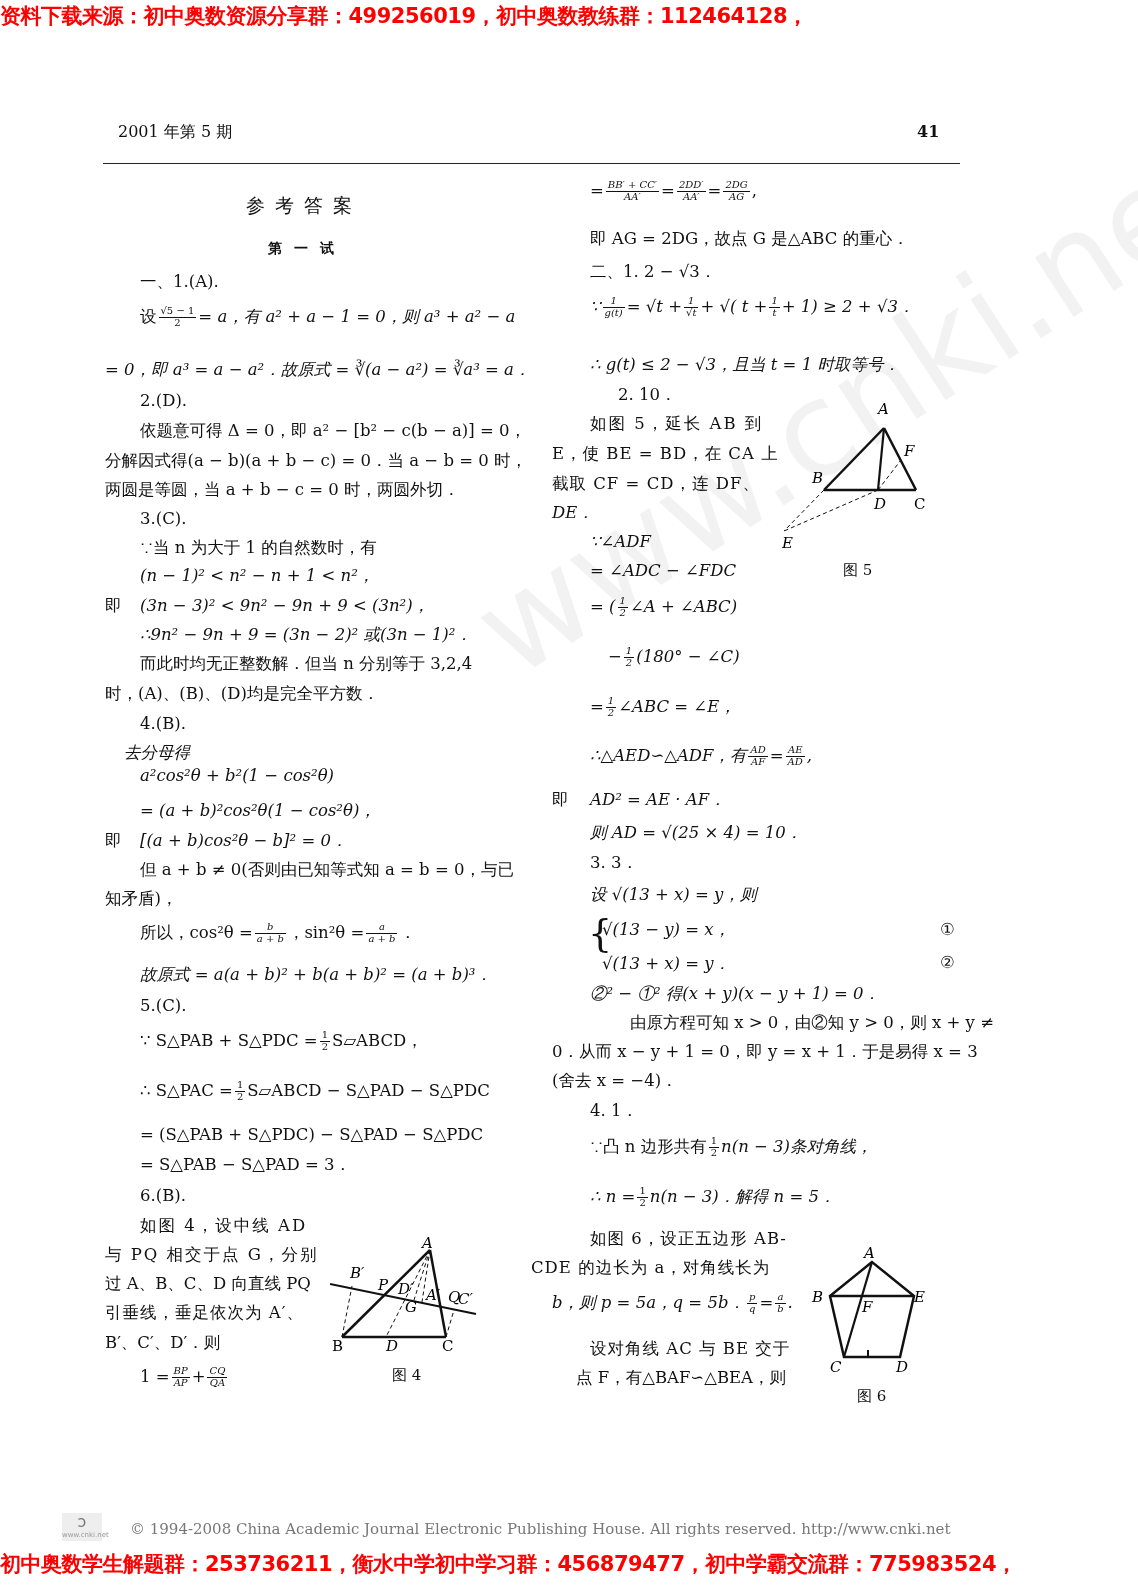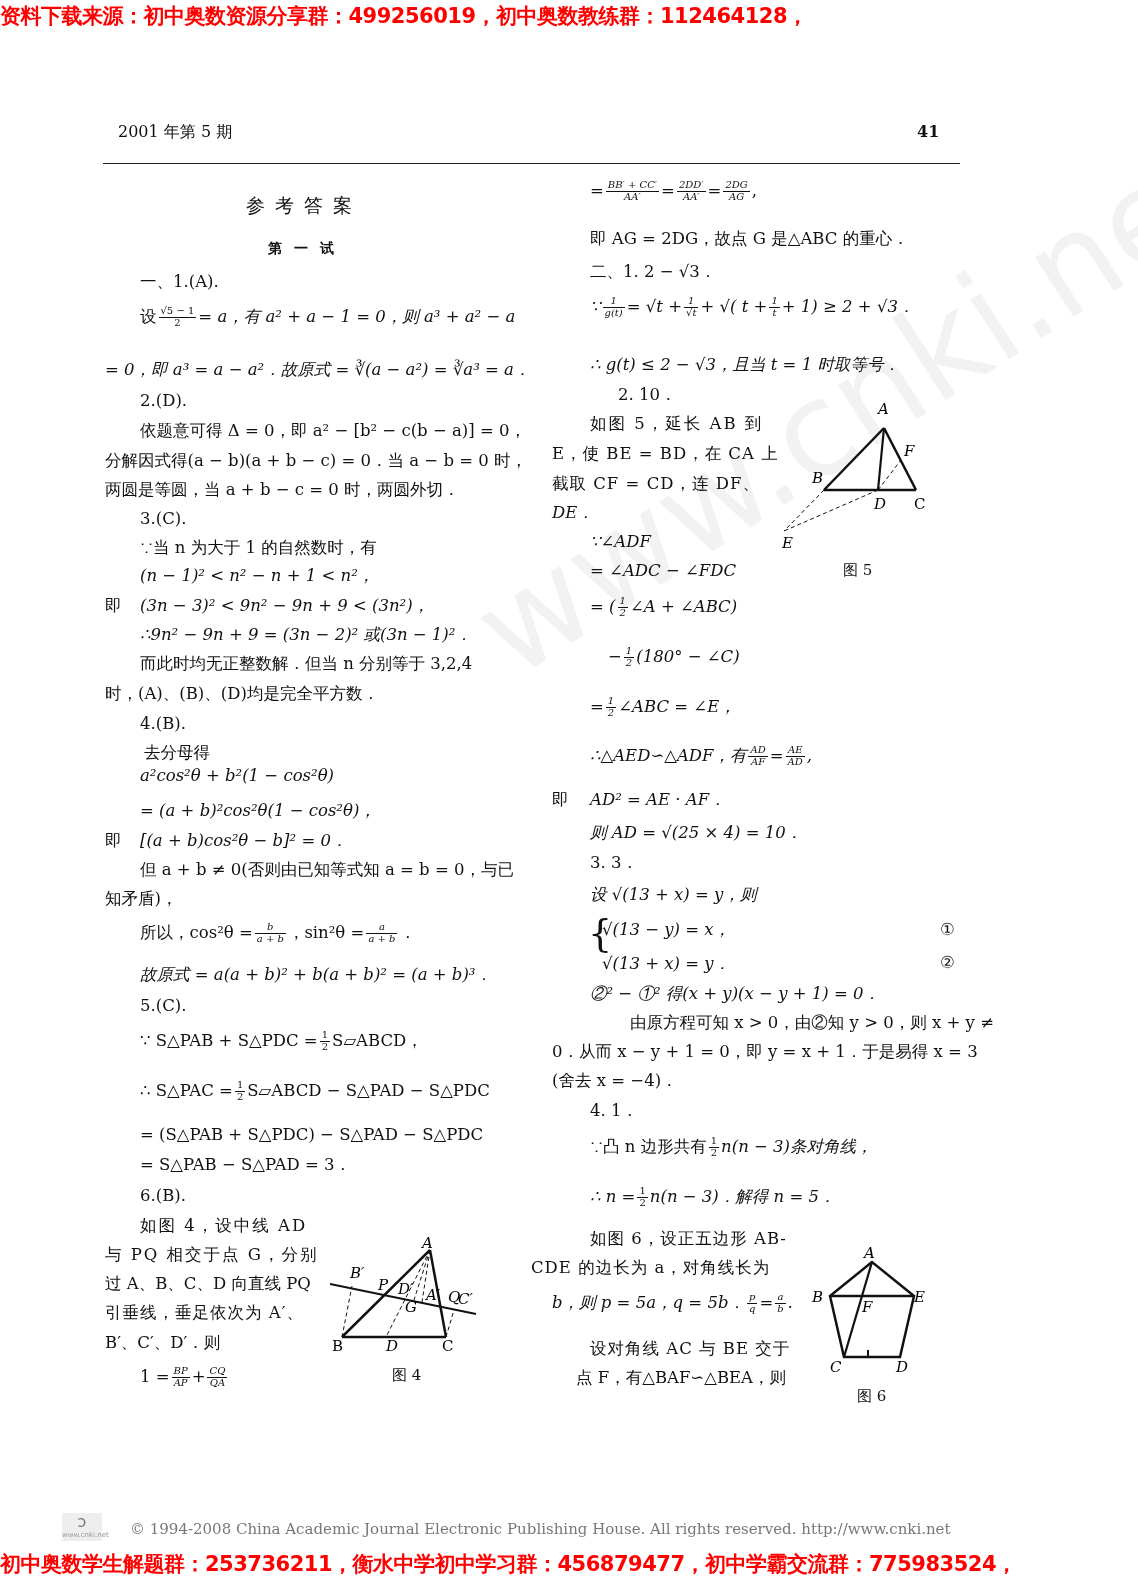--- a/index.html
+++ b/index.html
@@ -55,21 +55,21 @@
 <div class="line" style="left:140px; top:510px;">3.(C).</div>
 <div class="line" style="left:140px; top:539px;">∵当 n 为大于 1 的自然数时，有</div>
 <div class="line i" style="left:140px; top:567px;">(n − 1)² &lt; n² − n + 1 &lt; n²，</div>
 <div class="line" style="left:105px; top:597px;">即</div>
 <div class="line i" style="left:140px; top:597px;">(3n − 3)² &lt; 9n² − 9n + 9 &lt; (3n²)，</div>
 <div class="line i" style="left:140px; top:626px;">∴9n² − 9n + 9 = (3n − 2)² 或(3n − 1)²．</div>
 <div class="line" style="left:140px; top:655px;">而此时均无正整数解．但当 n 分别等于 3,2,4</div>
 <div class="line" style="left:105px; top:685px;">时，(A)、(B)、(D)均是完全平方数．</div>
 
 <div class="line" style="left:140px; top:715px;">4.(B).</div>
-<div class="line" style="left:144px; top:744px;">去分母得</div>
+<div class="line" style="left:124px; top:744px;font-style:italic;">去分母得</div>
 <div class="line i" style="left:140px; top:767px;">a²cos²θ + b²(1 − cos²θ)</div>
 <div class="line i" style="left:140px; top:802px;">= (a + b)²cos²θ(1 − cos²θ)，</div>
 <div class="line" style="left:105px; top:832px;">即</div>
 <div class="line i" style="left:140px; top:832px;">[(a + b)cos²θ − b]² = 0．</div>
 <div class="line" style="left:140px; top:861px;">但 a + b ≠ 0(否则由已知等式知 a = b = 0，与已</div>
 <div class="line" style="left:105px; top:890px;">知矛盾)，</div>
 <div class="line" style="left:140px; top:922px;">
   <span>所以，cos²θ =</span><span class="frac i"><span>b</span><span>a + b</span></span><span>，sin²θ =</span><span class="frac i"><span>a</span><span>a + b</span></span>．
 </div>
 <div class="line i" style="left:140px; top:966px;">故原式 = a(a + b)² + b(a + b)² = (a + b)³．</div>

